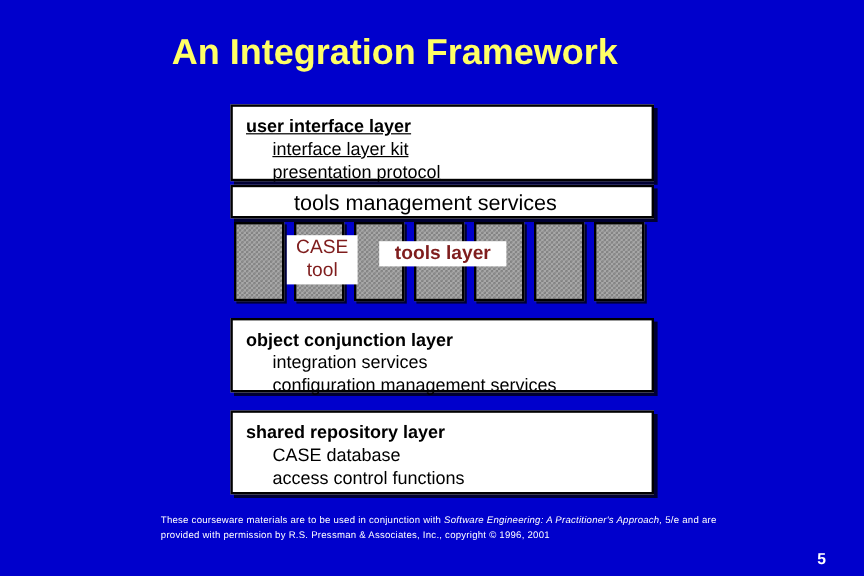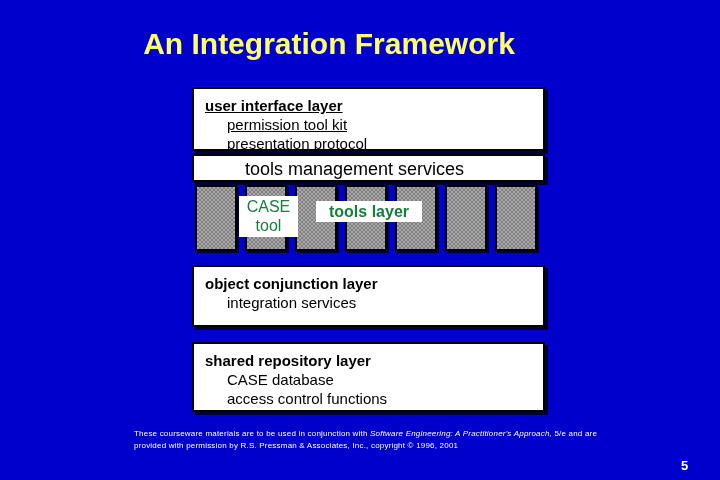--- a/index.html
+++ b/index.html
@@ -120,21 +120,21 @@
   #tool-3 { left: 103px; }
   #tool-4 { left: 153px; }
   #tool-5 { left: 203px; }
   #tool-6 { left: 253px; }
   #tool-7 { left: 303px; }
 
   
   .strip-label {
     position: absolute;
     background: #ffffff;
-    color: #15803d;
+    color: #7f1d1d;
     z-index: 5;
   }
   #label-case {
     left: 47px;
     top: 11px;
     width: 59px;
     font-size: 16px;
     line-height: 19px;
     text-align: center;
     font-weight: normal;
@@ -177,21 +177,21 @@
 </head>
 <body>
 
 <div id="slide">
 
   <div id="title">An Integration Framework</div>
 
   <div class="layer-box" id="box-ui">
     <div class="pad">
       <div class="hdr">user interface layer</div>
-      <div class="sub">permission tool kit</div>
+      <div class="sub">interface layer kit</div>
       <div class="sub">presentation protocol</div>
     </div>
   </div>
 
   <div class="layer-box" id="box-tms">
     <div class="center">tools management services</div>
   </div>
 
   <div id="tools-strip">
     <div class="tool-box" id="tool-1"></div>
@@ -207,20 +207,21 @@
       <div>tool</div>
     </div>
 
     <div class="strip-label" id="label-toolslayer">tools layer</div>
   </div>
 
   <div class="layer-box" id="box-oml">
     <div class="pad">
       <div class="hdr">object conjunction layer</div>
       <div class="sub">integration services</div>
+      <div class="sub">configuration management services</div>
     </div>
   </div>
 
   <div class="layer-box" id="box-srl">
     <div class="pad">
       <div class="hdr">shared repository layer</div>
       <div class="sub">CASE database</div>
       <div class="sub">access control functions</div>
     </div>
   </div>

